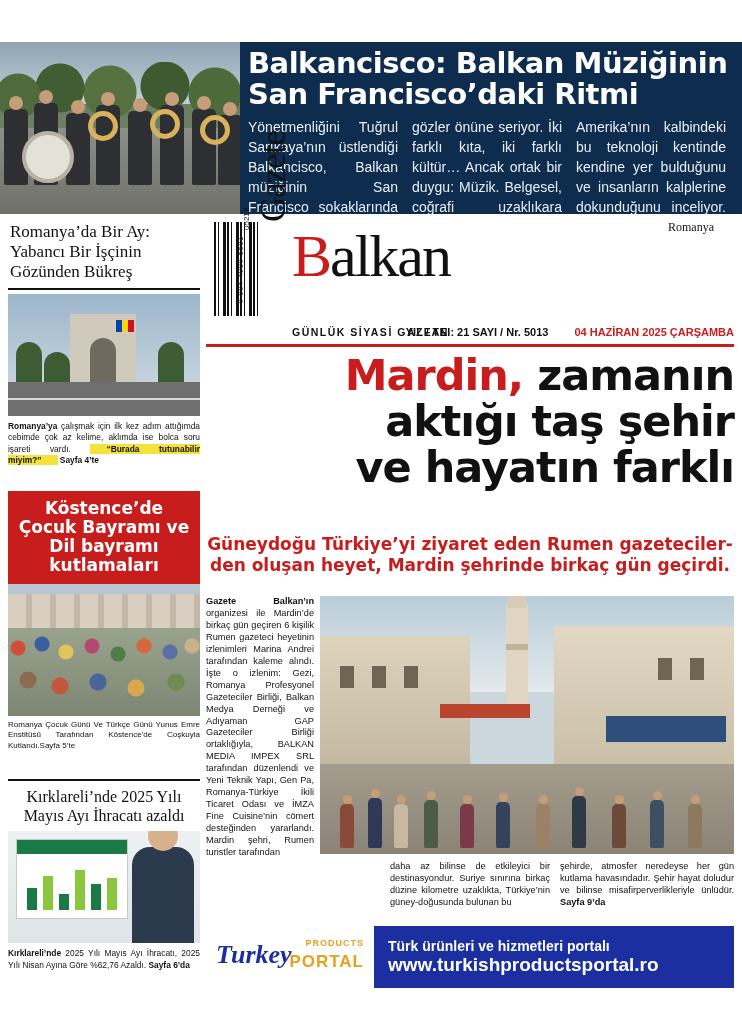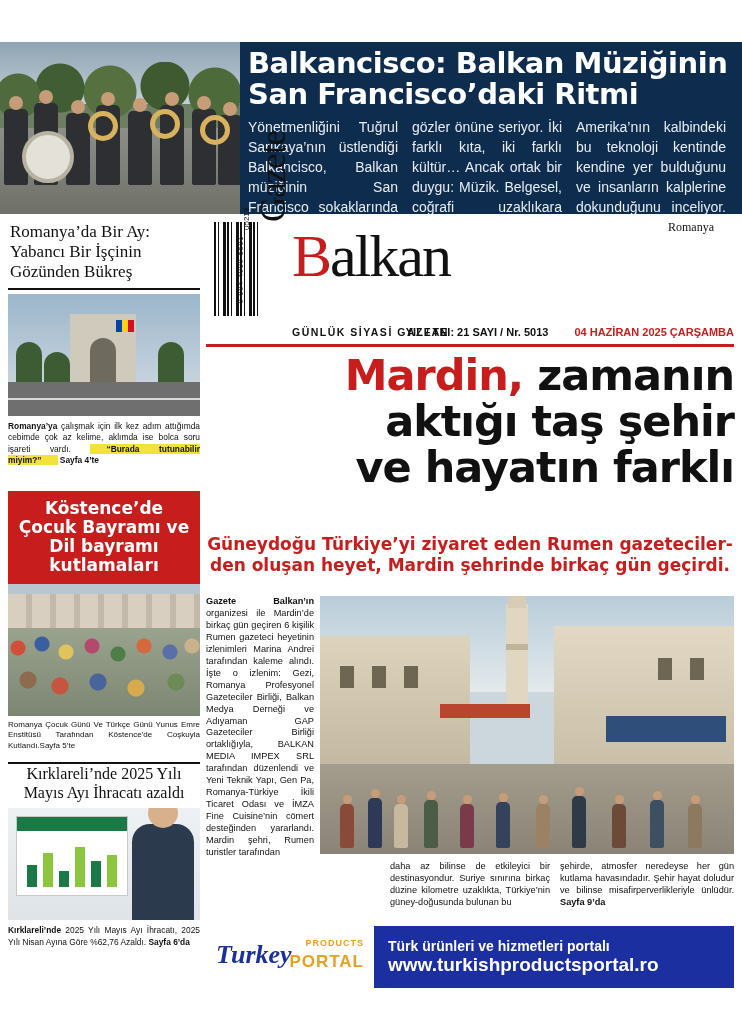--- a/index.html
+++ b/index.html
@@ -86,21 +86,21 @@
     radial-gradient(circle at 162px 24px,#5a6fa8 0 7px,transparent 8px),
     radial-gradient(circle at 184px 18px,#c9b28c 0 7px,transparent 8px),
     radial-gradient(circle at 20px 52px,#8d6b4e 0 8px,transparent 9px),
     radial-gradient(circle at 52px 58px,#c4553f 0 8px,transparent 9px),
     radial-gradient(circle at 90px 54px,#49639b 0 8px,transparent 9px),
     radial-gradient(circle at 128px 60px,#d9a94e 0 8px,transparent 9px),
     radial-gradient(circle at 168px 54px,#6d8a55 0 8px,transparent 9px),
     linear-gradient(#9aa38e,#7d8672);}
   .koste-cap{font-size:8px;line-height:1.35;margin-top:4px;text-align:justify;color:#111;}
 
-  .kirk{margin-top:10px;border-top:2px solid #111;}
+  .kirk{margin-top:27px;border-top:2px solid #111;padding-top:6px;}
   .kirk-t{font-family:"Liberation Serif", serif;font-size:16px;line-height:1.2;text-align:center;color:#111;}
   .kirk-photo{position:relative;width:192px;height:112px;margin-top:6px;overflow:hidden;background:#f0f0f0;}
   .kp2-bg{position:absolute;inset:0;background:linear-gradient(#eef1f3,#dfe4e8);}
   .kp2-board{position:absolute;left:8px;top:8px;width:110px;height:78px;background:#fff;border:1px solid #c8c8c8;}
   .kp2-board .hdr{position:absolute;left:0;top:0;width:110px;height:14px;background:#1a7a46;}
   .kp2-board .bar{position:absolute;bottom:8px;width:10px;background:#1a7a46;}
   .kp2-board .b1{left:10px;height:22px;}
   .kp2-board .b2{left:26px;height:34px;background:#8cc63f;}
   .kp2-board .b3{left:42px;height:16px;}
   .kp2-board .b4{left:58px;height:40px;background:#8cc63f;}

